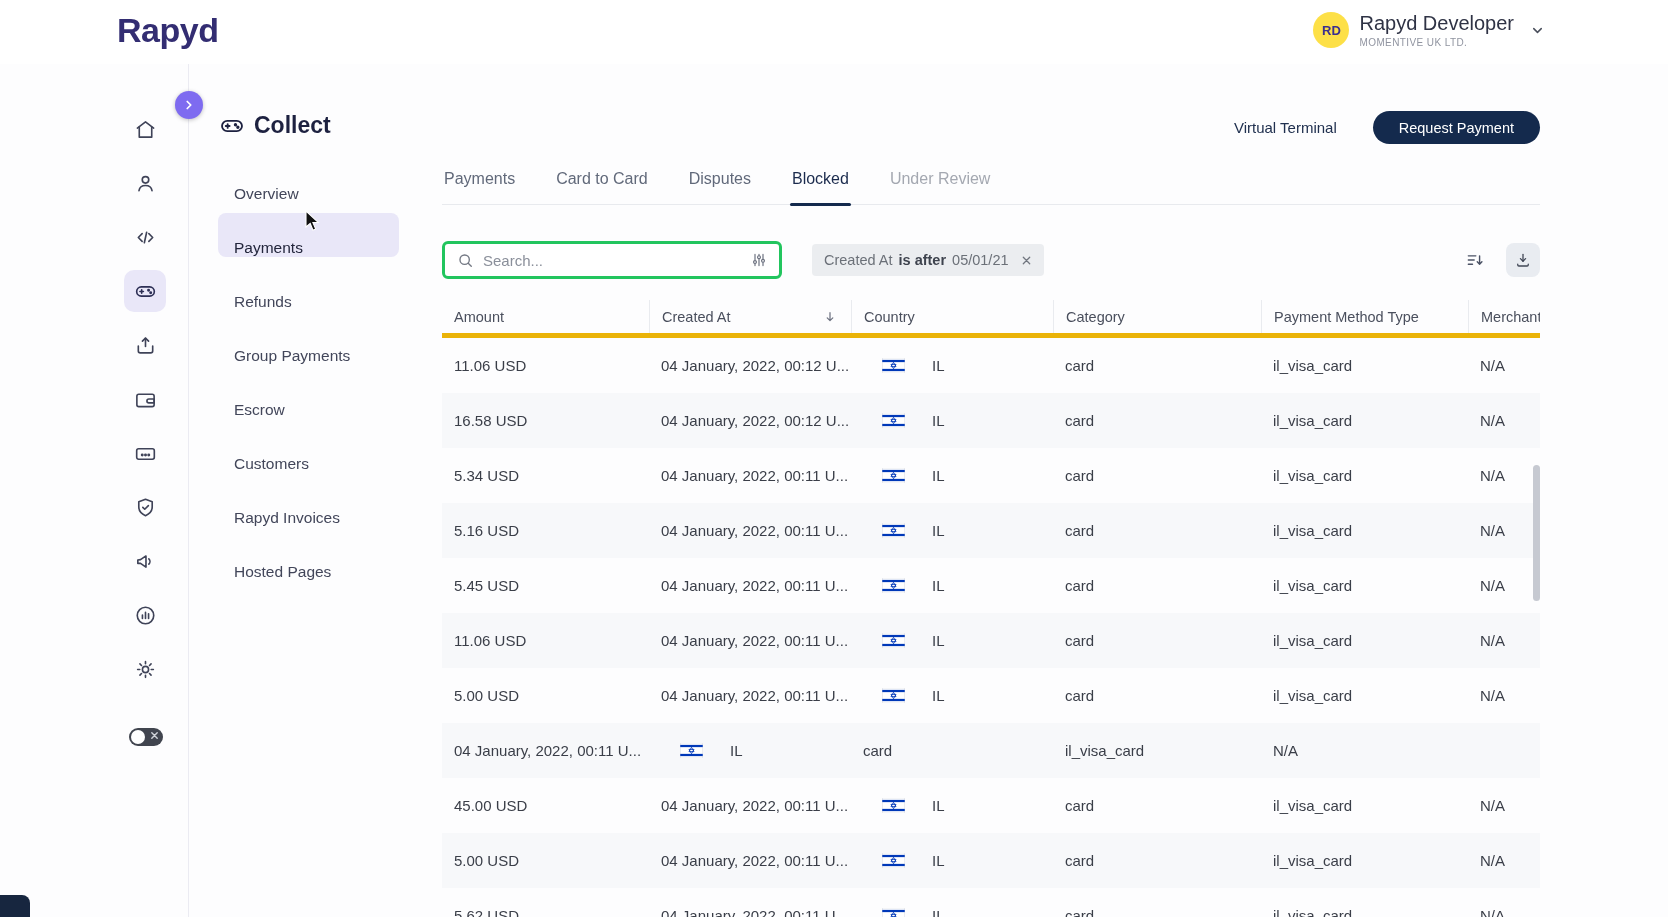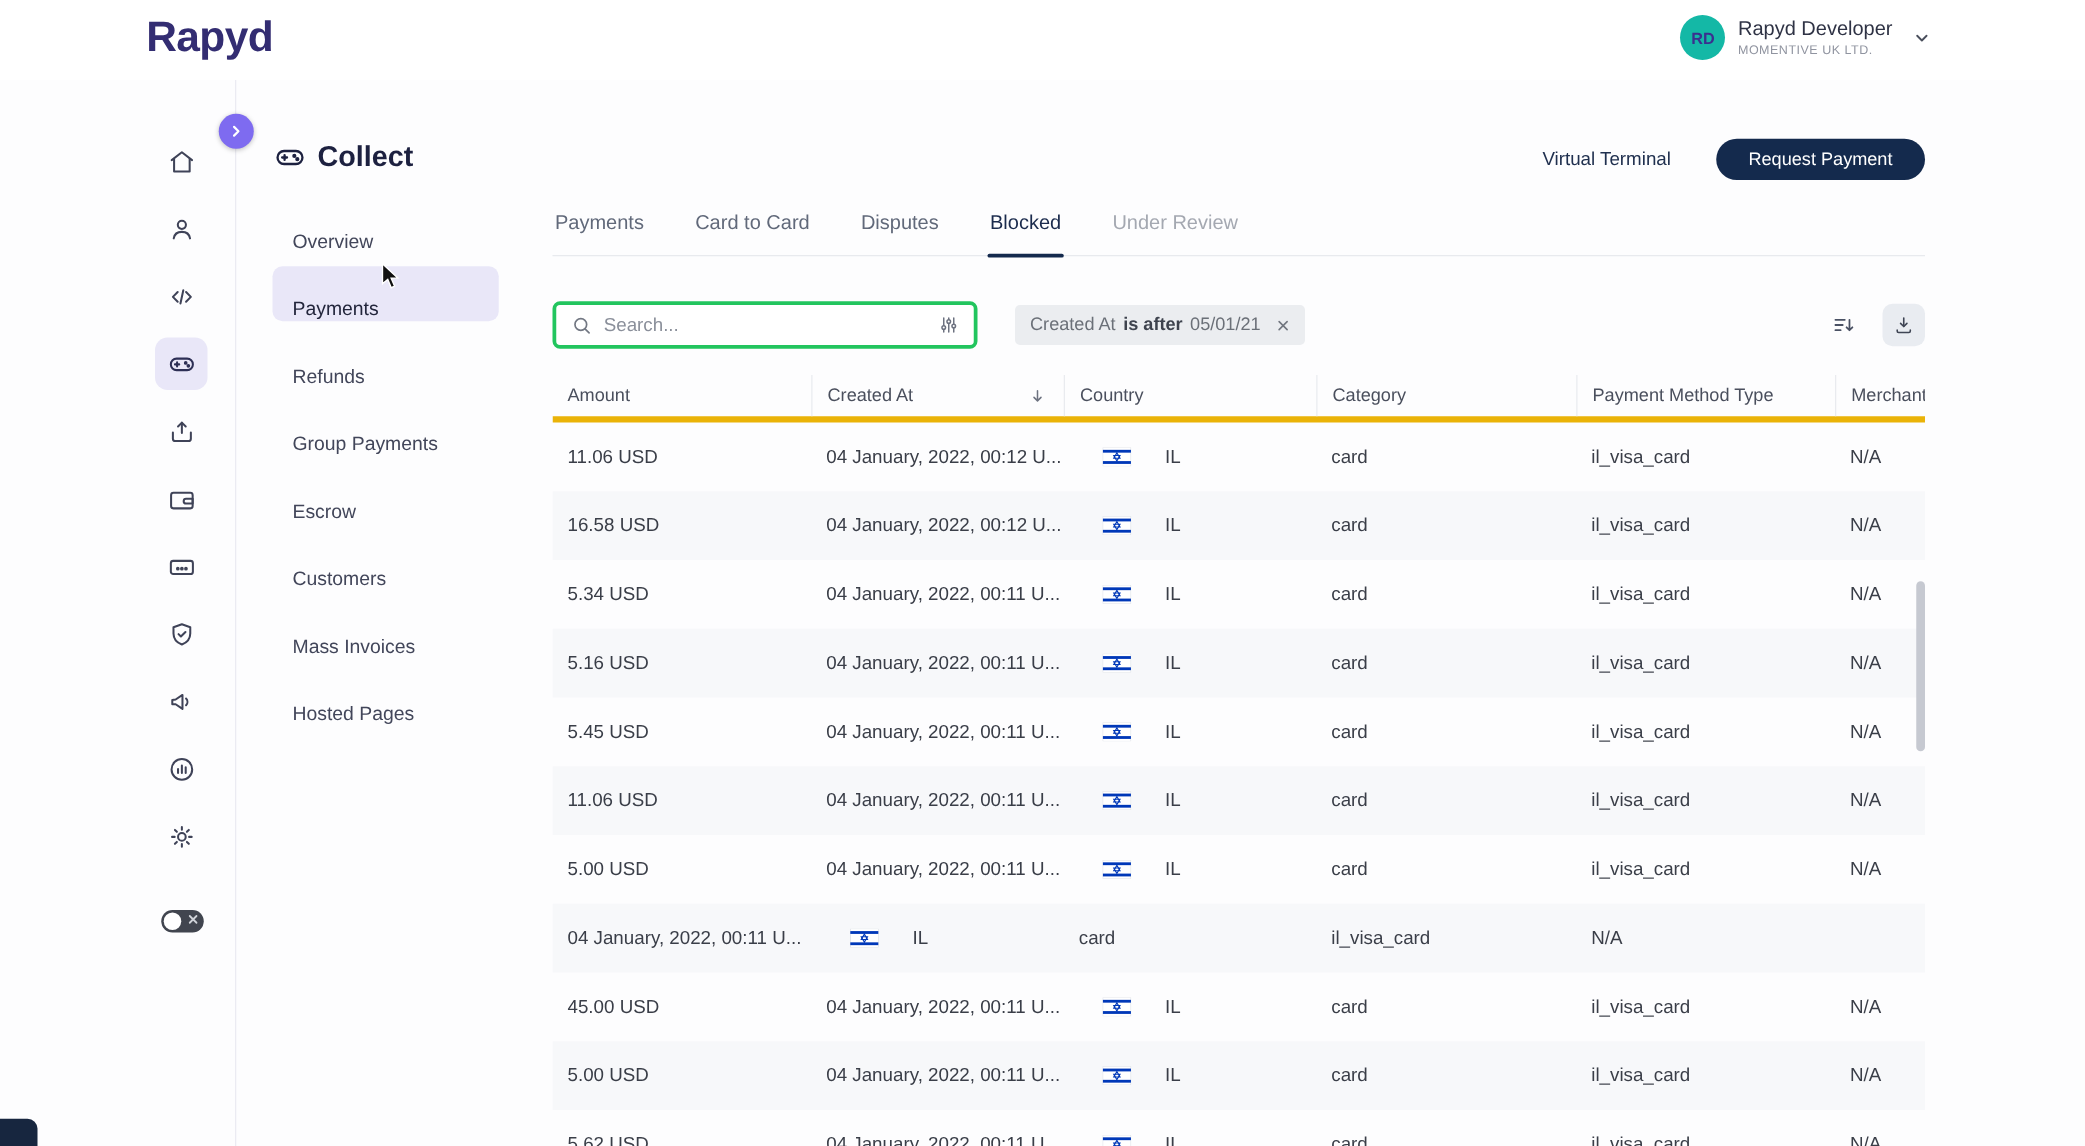--- a/index.html
+++ b/index.html
@@ -8,22 +8,22 @@
   button { border:none; background:none; font:inherit; color:inherit; cursor:pointer; }
   .page { position:relative; width:1668px; height:917px; overflow:hidden; }
 
   
   .top-strip { position:absolute; left:484px; top:0; width:686px; height:3px; background:#d4d4d6; border-radius:0 0 4px 4px; }
 
   
   header { position:absolute; left:0; top:0; width:1668px; height:64px; background:#fff; }
   .logo { position:absolute; left:117px; top:11px; font-size:34px; font-weight:800; letter-spacing:-0.5px; color:var(--logo,#332d72); }
   .user-menu { position:absolute; right:123px; top:12px; display:flex; align-items:center; gap:10px; cursor:pointer; }
-  .avatar { width:36px; height:36px; border-radius:50%; background:#14b8a6; color:#3b2f8f; font-size:13px; font-weight:700; display:flex; align-items:center; justify-content:center; }
-  .user-name { font-size:16px; color:#2f3345; font-weight:500; }
+  .avatar { width:36px; height:36px; border-radius:50%; background:#fde047; color:#3b2f8f; font-size:13px; font-weight:700; display:flex; align-items:center; justify-content:center; }
+  .user-name { font-size:20px; color:#2f3345; font-weight:500; }
   .user-org { font-size:10px; color:#9094a0; letter-spacing:.4px; margin-top:2px; }
   .chev { display:flex; margin-left:6px; }
 
   
   .rail { position:absolute; left:0; top:64px; width:189px; height:853px; border-right:1px solid #ebebf2; display:flex; flex-direction:column; align-items:flex-end; padding:44px 22px 0 0; gap:12px; background:#fdfdfe; }
   .rail-item { width:42px; height:42px; border-radius:10px; display:flex; align-items:center; justify-content:center; color:#3f4358; }
   .rail-item.active { background:var(--active_pill,#e9e7f8); color:#2d2f55; }
   .rail-icon { display:flex; }
   .rail-toggle { position:absolute; left:129px; top:728px; width:34px; height:18px; border-radius:9px; background:#41454f; cursor:pointer; }
   .rail-toggle .knob { position:absolute; left:2px; top:2px; width:14px; height:14px; border-radius:50%; background:#fff; }
@@ -261,21 +261,21 @@
 
         <div class="side-item">
           <span>Escrow</span>
         </div>
 
         <div class="side-item">
           <span>Customers</span>
         </div>
 
         <div class="side-item">
-          <span>Mass Invoices</span>
+          <span>Rapyd Invoices</span>
         </div>
 
         <div class="side-item">
           <span>Hosted Pages</span>
         </div>
       </div>
   </aside>
 
   <main class="main">
 

